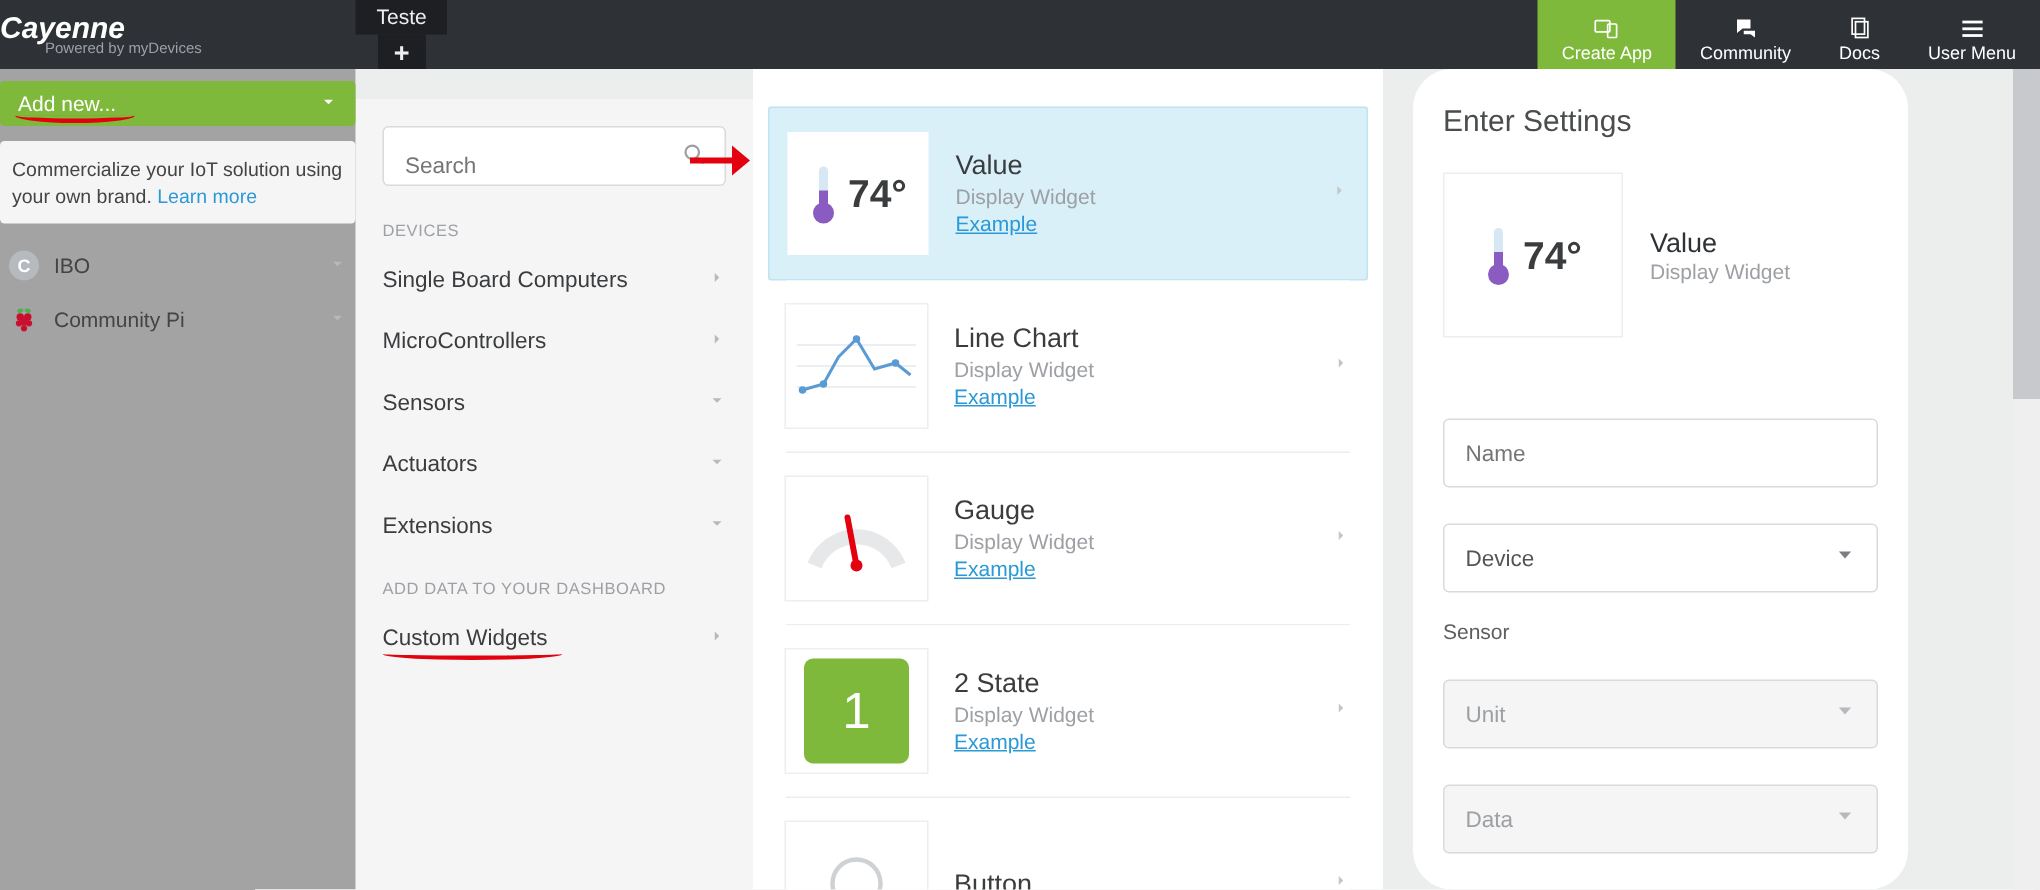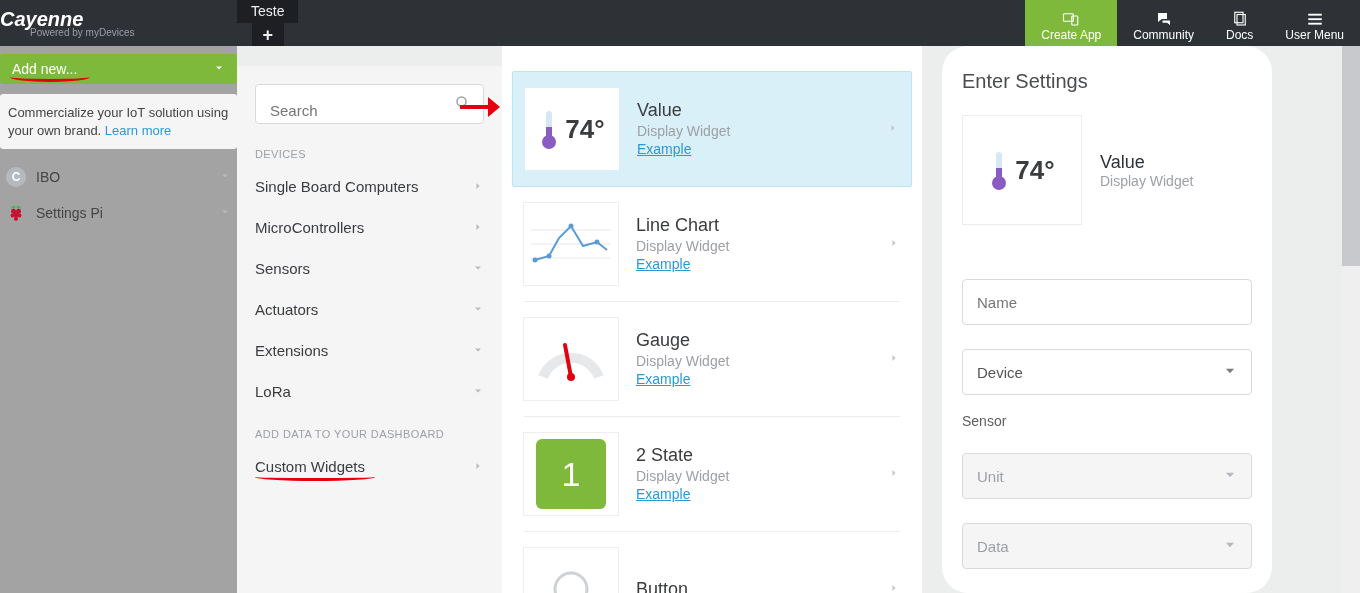--- a/index.html
+++ b/index.html
@@ -151,21 +151,21 @@
                 <circle cx="8" cy="15" r="2.5"></circle>
                 <circle cx="16" cy="15" r="2.5"></circle>
                 <circle cx="12" cy="19" r="2.5"></circle>
               </g>
               <g fill="#4caf50">
                 <ellipse cx="9" cy="5" rx="2.5" ry="1.6" transform="rotate(-20 9 5)"></ellipse>
                 <ellipse cx="15" cy="5" rx="2.5" ry="1.6" transform="rotate(20 15 5)"></ellipse>
               </g>
             </svg>
         </span>
-        <span>Settings Pi</span>
+        <span>Community Pi</span>
         <span class="chev"><svg viewBox="0 0 24 24">
               <path d="M6 9l6 6 6-6z"></path>
             </svg></span>
       </div>
     </div>
   </div>
 
   <div class="content">
 
     <div class="col1">
@@ -197,26 +197,20 @@
               </svg></span>
           </div>
           <div class="cat">
             <span>Actuators</span>
             <span class="arrow"><svg viewBox="0 0 24 24">
                 <path d="M6 9l6 6 6-6z"></path>
               </svg></span>
           </div>
           <div class="cat">
             <span>Extensions</span>
-            <span class="arrow"><svg viewBox="0 0 24 24">
-                <path d="M6 9l6 6 6-6z"></path>
-              </svg></span>
-          </div>
-          <div class="cat">
-            <span>LoRa</span>
             <span class="arrow"><svg viewBox="0 0 24 24">
                 <path d="M6 9l6 6 6-6z"></path>
               </svg></span>
           </div>
         </div>
       <div class="cat-label" style="margin-top:10px">ADD DATA TO YOUR DASHBOARD</div>
       <div class="cat cw">
         <span>Custom Widgets</span>
         <span class="arrow"><svg viewBox="0 0 24 24">
               <path d="M9 6l6 6-6 6z"></path>

